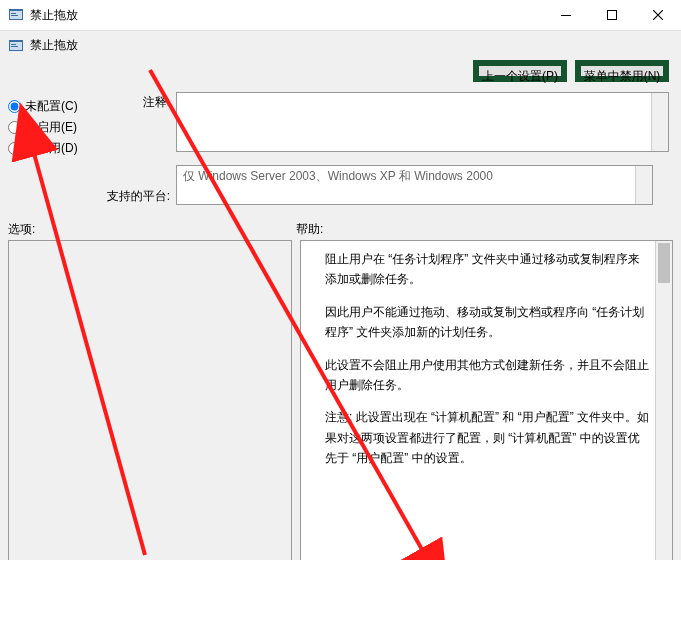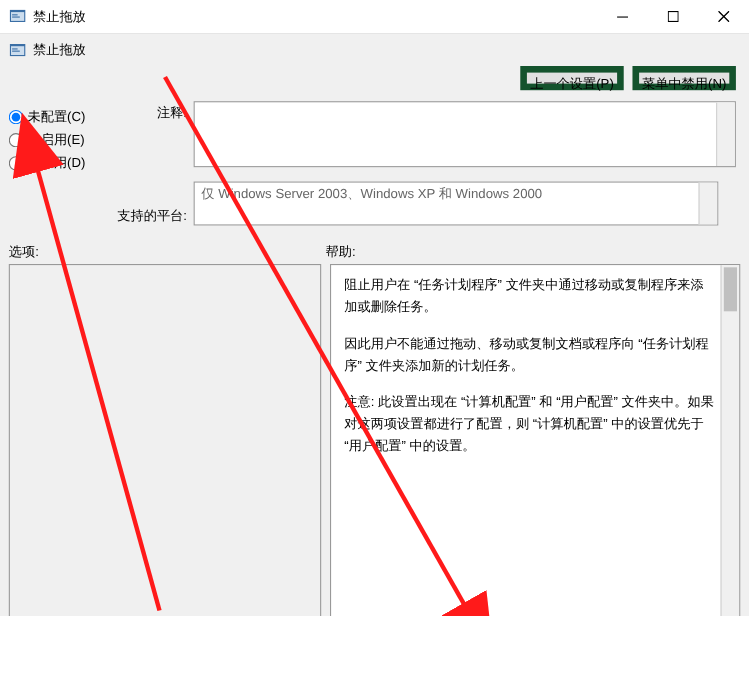--- a/index.html
+++ b/index.html
@@ -25,21 +25,21 @@
   .row2{display:flex;align-items:flex-end;padding:4px 24px 0 8px}
   .supported{flex:1;height:40px;border:1px solid #999;background:#fff;box-sizing:border-box;padding:2px 6px;color:#666;margin-right:4px;position:relative}
   .supported::after{content:"";position:absolute;right:0;top:0;width:16px;height:100%;background:#f0f0f0;border-left:1px solid #d0d0d0}
   .midlabels{display:flex;padding:16px 24px 2px 8px}
   .midlabels .left{width:288px}
   .mainarea{display:flex;padding:0 8px}
   .leftbox{width:284px;height:330px;border:1px solid #999;background:#f0f0f0;box-sizing:border-box;margin-right:8px}
   .helpbox{flex:1;height:330px;border:1px solid #999;background:#fff;box-sizing:border-box;padding:8px 22px 8px 8px;overflow:auto;line-height:1.7;position:relative}
   .help-scrollbar{position:absolute;right:0;top:0;width:16px;height:100%;background:#f0f0f0;border-left:1px solid #d0d0d0}
   .help-thumb{position:absolute;right:2px;top:2px;width:12px;height:40px;background:#c0c0c0}
-  .helpbox p{margin:0 0 12px 4px}
+  .helpbox p{margin:0 0 12px 16px}
   .footer{display:flex;justify-content:flex-end;padding:8px 12px 0 0;gap:6px}
   .arrow{position:absolute;left:0;top:0;width:681px;height:630px;pointer-events:none}
   .ic-app{width:16px;height:16px}
 </style>
 </head>
 <body>
 
 <div class="window">
 
   <div class="titlebar">
@@ -117,20 +117,21 @@
   <div class="midlabels">
     <div class="left">选项:</div>
     <div>帮助:</div>
   </div>
 
   <div class="mainarea">
     <div class="leftbox"></div>
     <div class="helpbox">
       <p>阻止用户在 “任务计划程序” 文件夹中通过移动或复制程序来添加或删除任务。</p>
       <p>因此用户不能通过拖动、移动或复制文档或程序向 “任务计划程序” 文件夹添加新的计划任务。</p>
+      <p>此设置不会阻止用户使用其他方式创建新任务，并且不会阻止用户删除任务。</p>
       <p>注意: 此设置出现在 “计算机配置” 和 “用户配置” 文件夹中。如果对这两项设置都进行了配置，则 “计算机配置” 中的设置优先于 “用户配置” 中的设置。</p>
       <div class="help-scrollbar">
         <div class="help-thumb"></div>
       </div>
     </div>
   </div>
 
   <div class="footer">
     <div class="btn"><span>确定</span></div>
     <div class="btn"><span>取消</span></div>

